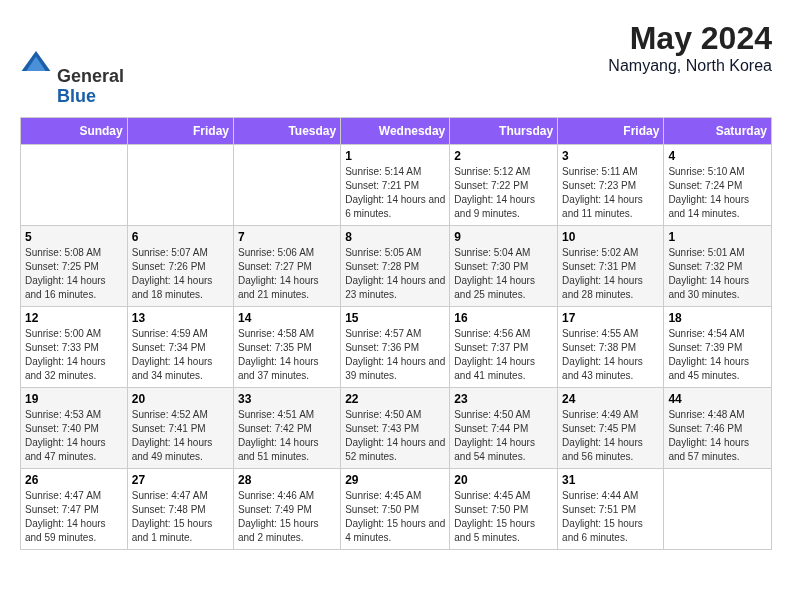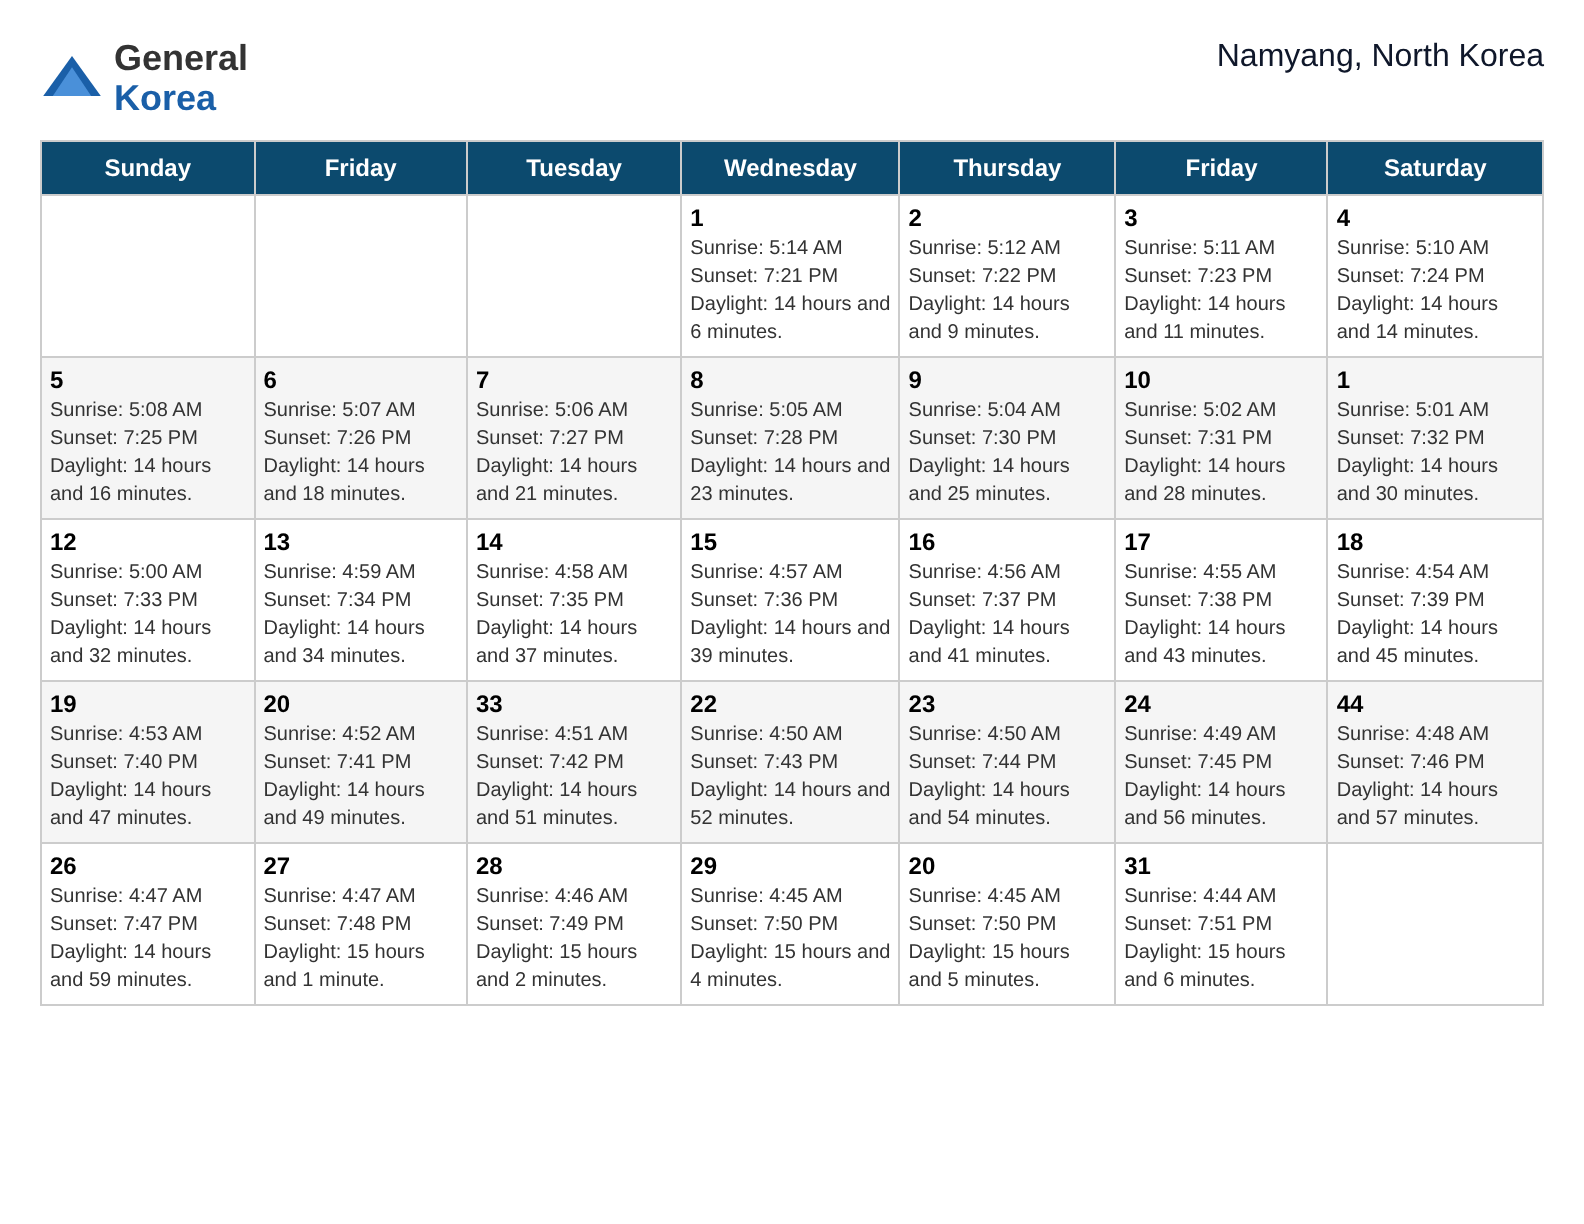--- a/index.html
+++ b/index.html
@@ -20,21 +20,21 @@
       display: flex;
       align-items: center;
     }
     .logo-text {
       display: flex;
       flex-direction: column;
       font-weight: bold;
       font-size: 18px;
       line-height: 1.1;
     }
-    .logo-text .general { color: #333; }
+    .logo-text .general { color: #333; margin-top: 47px; }
     .logo-text .blue { color: #1a5fa8; }
     .logo-icon {
       width: 32px;
       height: 32px;
       margin-right: 5px;
     }
     .title-section {
       text-align: right;
     }
     .title-section h1 {
@@ -46,24 +46,24 @@
       font-size: 16px;
       font-weight: normal;
       color: #0f172a;
     }
     table {
       width: 100%;
       border-collapse: collapse;
       font-size: 11px;
     }
     thead tr th {
-      background-color: #0c4a6e;
+      background-color: #8b5cf6;
       color: white;
       padding: 6px 4px;
-      text-align: center;
+      text-align: right;
       font-size: 12px;
       font-weight: bold;
       border: 1px solid #ccc;
     }
     tbody tr td {
       border: 1px solid #ccc;
       vertical-align: top;
       padding: 4px;
       height: 80px;
       width: 113px;
@@ -93,24 +93,25 @@
 <body>
 
 <div class="header">
   <div class="logo">
     <svg class="logo-icon" viewBox="0 0 40 40">
       <polygon points="20,5 38,30 2,30" fill="#1a5fa8"></polygon>
       <polygon points="20,12 32,30 8,30" fill="#4a90d9"></polygon>
     </svg>
     <div class="logo-text">
       <span class="general">General</span>
-      <span class="blue">Korea</span>
+      <span class="blue">Blue</span>
     </div>
   </div>
   <div class="title-section">
+    <h1>May 2024</h1>
     <h2>Namyang, North Korea</h2>
   </div>
 </div>
 
 <table>
   <thead>
     <tr>
     <th>Sunday</th>
         <th>Friday</th>
         <th>Tuesday</th>

